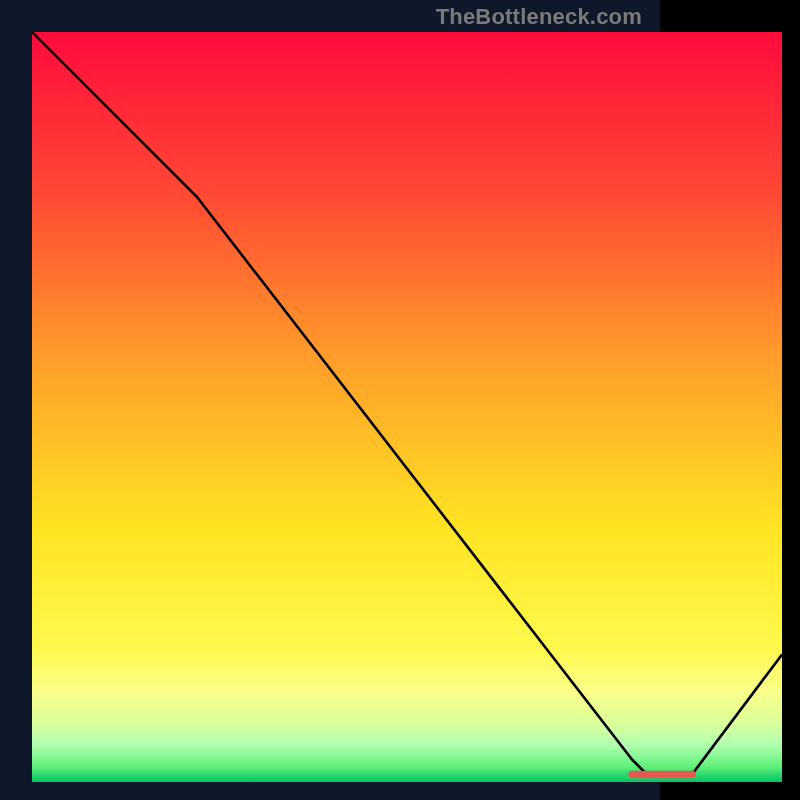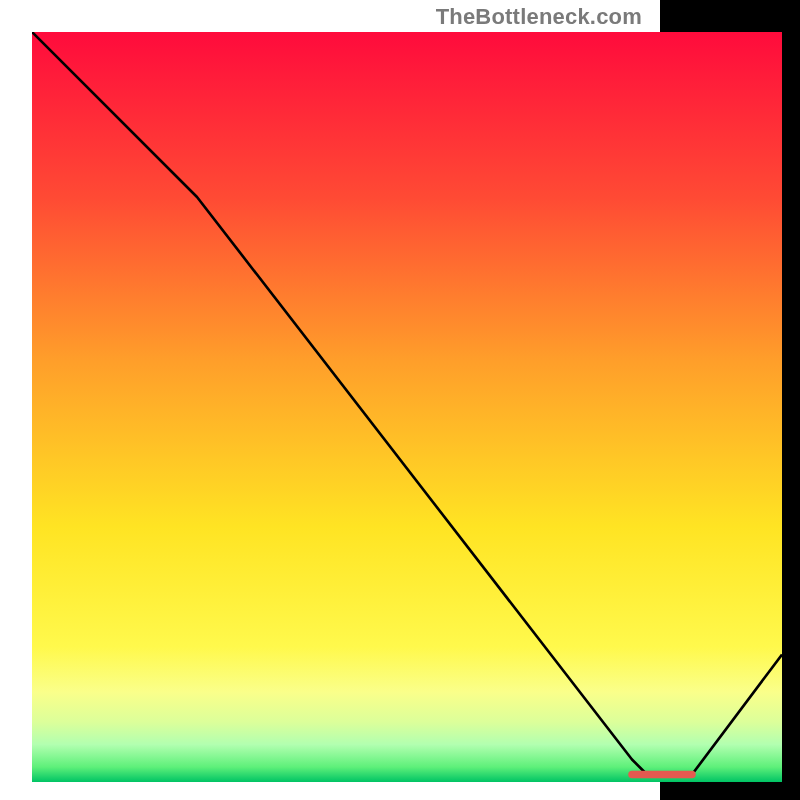--- a/index.html
+++ b/index.html
@@ -8,21 +8,21 @@
     width: 800px;
     height: 800px;
     background: #000;
     overflow: hidden;
     font-family: Arial, Helvetica, sans-serif;
   }
   .wrap {
     position: relative;
     width: 660px;
     height: 800px;
-    background: #ffffff;
+    background: #0f172a;
   }
   .attribution {
     position: absolute;
     top: 4px;
     right: 18px;
     color: #7a7a7a;
     font-size: 22px;
     font-weight: 600;
     letter-spacing: 0.2px;
   }

